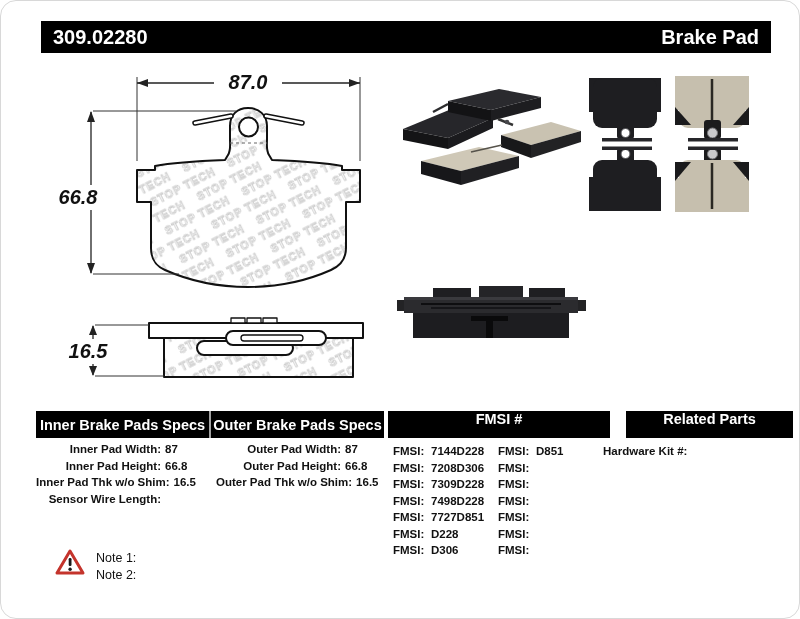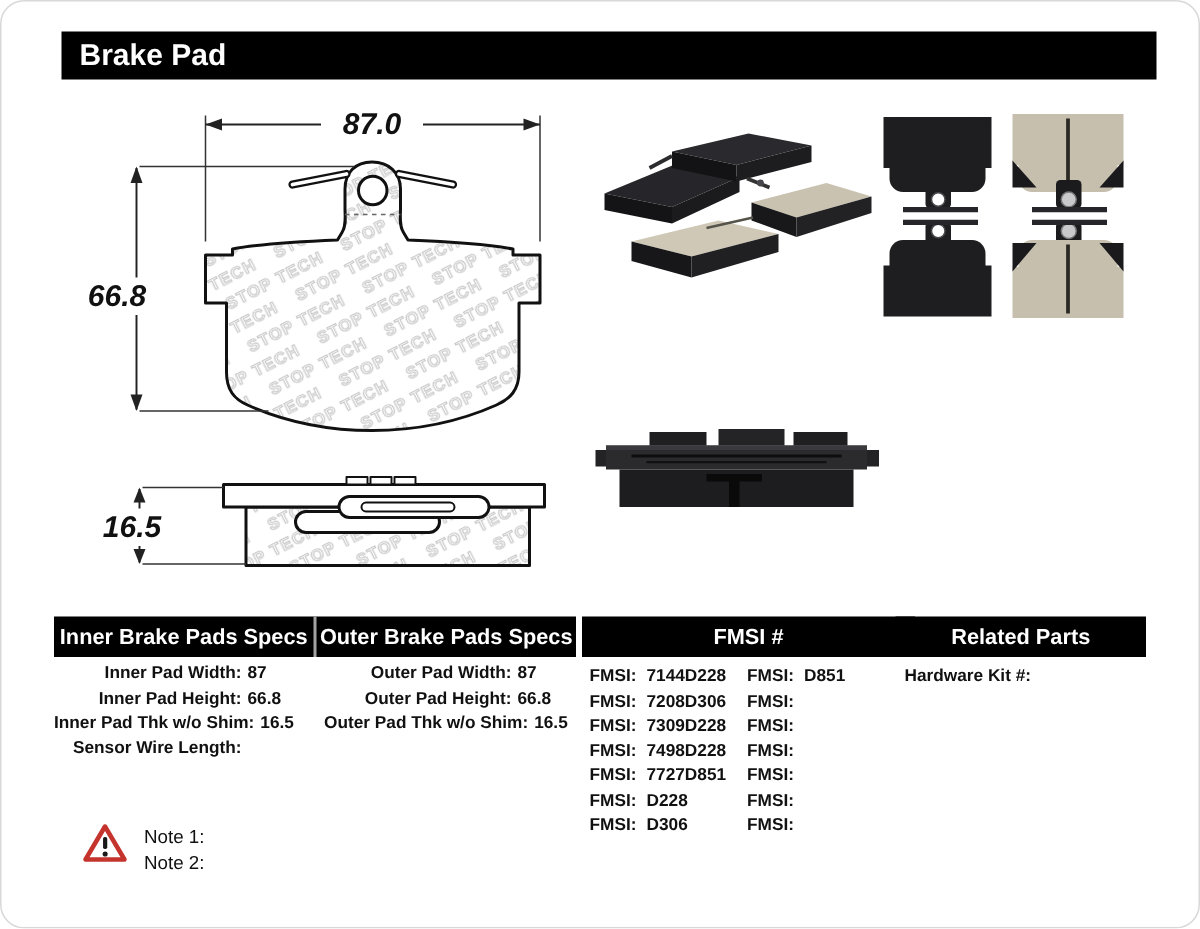--- a/index.html
+++ b/index.html
@@ -10,46 +10,47 @@
   }
   .topbar{
     position:absolute;left:40px;top:20px;width:730px;height:32px;
     background:#000;color:#fff;display:flex;align-items:center;
     justify-content:space-between;padding:0 12px;box-sizing:border-box;
     font-size:20px;font-weight:bold;
   }
   .art{position:absolute;left:0;top:0;}
   .thead{
     position:absolute;top:410px;height:27px;background:#000;color:#fff;
-    display:flex;align-items:center;justify-content:center;
+    display:flex;justify-content:center;
     font-size:14.5px;font-weight:bold;box-sizing:border-box;
   }
   .thead-specs{left:35px;width:348px;padding:0;}
   .thead-specs .half{flex:1;display:flex;align-items:center;justify-content:center;height:100%;}
   .thead-specs .half+.half{border-left:2px solid #a3a3a3;}
   .thead-fmsi{left:387px;width:222px;}
-  .thead-related{left:596px;width:167px;}
+  .thead-related{left:625px;width:167px;}
   .spec-col{position:absolute;top:442px;font-size:11.5px;font-weight:bold;}
   .spec-row{display:flex;height:16.5px;align-items:flex-start;white-space:nowrap;}
   .spec-label{flex:0 0 125px;text-align:right;}
   .spec-value{margin-left:4px;}
   .fmsi-col{position:absolute;top:442px;font-size:11.5px;font-weight:bold;}
   .fmsi-row{display:flex;height:16.5px;align-items:center;white-space:nowrap;}
   .fmsi-label{flex:0 0 36px;}
   .fmsi-value{margin-left:2px;}
   .related-col{position:absolute;left:602px;top:442px;font-size:11.5px;font-weight:bold;}
   .notes{position:absolute;left:95px;top:549px;font-size:12.5px;font-weight:normal;line-height:17px;}
   .warn{position:absolute;left:53px;top:547px;}
 </style>
 </head>
 <body>
 
 <div class="page">
 
   <div class="topbar">
+    <span>309.02280</span>
     <span>Brake Pad</span>
   </div>
 
   <svg class="art" width="798" height="617" viewBox="0 0 798 617">
     <defs>
       <pattern id="wm" patternUnits="userSpaceOnUse" width="86" height="32" patternTransform="rotate(-27)">
         <text x="0" y="12" font-family="Liberation Sans,sans-serif" font-size="11" font-weight="bold" fill="none" stroke="#c9c9c9" stroke-width="0.8" letter-spacing="1">STOP TECH</text>
         <text x="-44" y="28" font-family="Liberation Sans,sans-serif" font-size="11" font-weight="bold" fill="none" stroke="#c9c9c9" stroke-width="0.8" letter-spacing="1">STOP TECH</text>
         <text x="42" y="28" font-family="Liberation Sans,sans-serif" font-size="11" font-weight="bold" fill="none" stroke="#c9c9c9" stroke-width="0.8" letter-spacing="1">STOP TECH</text>
       </pattern>

